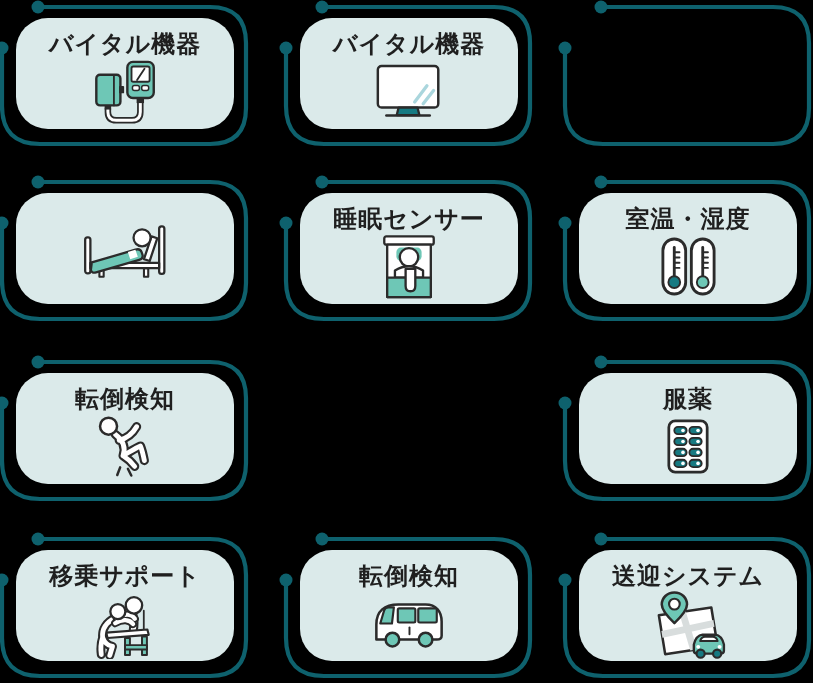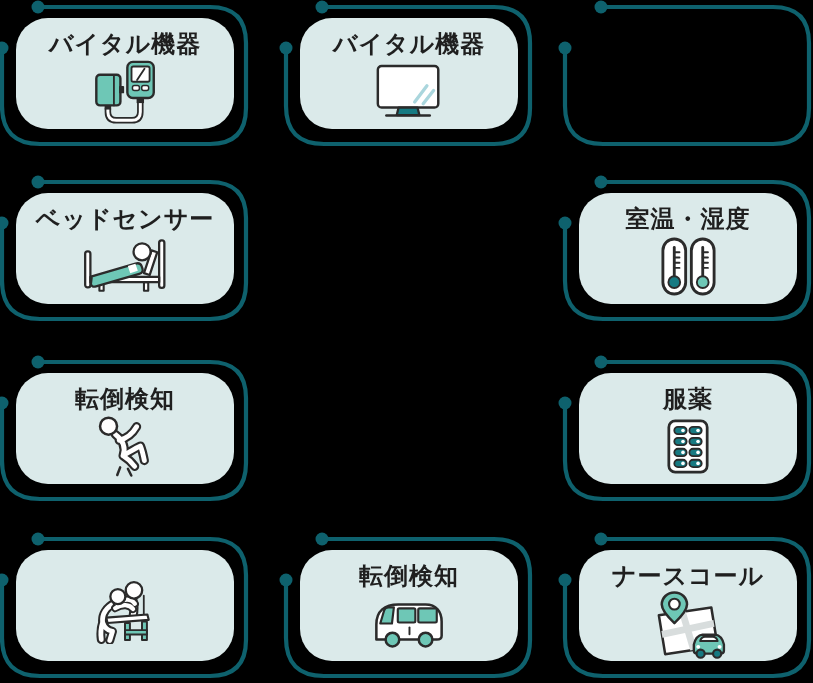--- a/index.html
+++ b/index.html
@@ -96,38 +96,60 @@
   </div>
 
   <div class="cell c1 r2">
     <div class="inner">
       <svg class="deco" viewBox="0 0 271 171">
         <path d="M44 9 H216 Q252 9 252 45 V110 Q252 146 216 146 H46 Q8 146 8 108 V50"></path>
         <circle cx="44" cy="9" r="6.5"></circle>
           <circle cx="8" cy="50" r="6.5"></circle>
       </svg>
       <div class="card">
-        <div class="label">ベッドセンサー</div>
         <div class="icon-box">
           <svg width="84" height="55" viewBox="0 0 88 58">
             <rect class="s fw" stroke-width="2.4" x="80" y="1.5" width="5.5" height="50" rx="2.5"></rect>
             <rect class="s fw" stroke-width="2.4" x="2" y="13" width="5.5" height="38" rx="2.5"></rect>
             <rect class="s fw" stroke-width="2.2" x="17" y="45.5" width="4.5" height="9"></rect>
             <rect class="s fw" stroke-width="2.2" x="64" y="45.5" width="4.5" height="9"></rect>
             <rect class="s fw" stroke-width="2.4" x="7.5" y="40" width="72.5" height="5.5"></rect>
             <path class="s fw" stroke-width="2.4" d="M64 36 L72 12 L78 14 L70 38 Z"></path>
             <circle class="s fw" stroke-width="2.4" cx="62" cy="13.5" r="9"></circle>
             <path class="s fm" stroke-width="2.4" d="M9 39.5 L55 26 Q60 24.5 61.5 28.5 L62.5 31.5 Q63.5 35.5 59 36.8 L13.5 50 Q9 51.3 8 47.5 Z"></path>
             <path class="fw" d="M47 28.5 L55 26 L57.5 33.5 L49.5 36 Z"></path>
           </svg>
         </div>
       </div>
     </div>
   </div>
 
+  <div class="cell c2 r2">
+    <div class="inner">
+      <svg class="deco" viewBox="0 0 271 171">
+        <path d="M44 9 H216 Q252 9 252 45 V110 Q252 146 216 146 H46 Q8 146 8 108 V50"></path>
+        <circle cx="44" cy="9" r="6.5"></circle>
+          <circle cx="8" cy="50" r="6.5"></circle>
+      </svg>
+      <div class="card">
+        <div class="label">睡眠センサー</div>
+        <div class="icon-box">
+          <svg width="54" height="64" viewBox="0 0 54 66">
+            <rect class="s fw" stroke-width="2.4" x="1.5" y="1.5" width="51" height="8.5" rx="2"></rect>
+            <rect class="s fw" stroke-width="2.4" x="4.5" y="10" width="45" height="54"></rect>
+            <rect class="fm" x="14" y="13" width="26" height="13.5" rx="4.5"></rect>
+            <circle class="s fw" stroke-width="2.4" cx="27" cy="23" r="9.5"></circle>
+            <path class="s fw" stroke-width="2.4" d="M12.5 44 L12.5 36.5 Q27 28 41.5 36.5 L41.5 44 Z"></path>
+            <rect class="s fm" stroke-width="2.4" x="4.5" y="44" width="45" height="20"></rect>
+            <path class="s fw" stroke-width="2.4" d="M23.5 35 H33.5 V52.5 Q33.5 58 28.5 58 Q23.5 58 23.5 52.5 Z"></path>
+          </svg>
+        </div>
+      </div>
+    </div>
+  </div>
 
   <div class="cell c1 r3">
     <div class="inner">
       <svg class="deco" viewBox="0 0 271 171">
         <path d="M44 9 H216 Q252 9 252 45 V110 Q252 146 216 146 H46 Q8 146 8 108 V50"></path>
         <circle cx="44" cy="9" r="6.5"></circle>
           <circle cx="8" cy="50" r="6.5"></circle>
       </svg>
       <div class="card">
         <div class="label">転倒検知</div>
@@ -210,20 +232,21 @@
   </div>
 
   <div class="cell c1 r4">
     <div class="inner">
       <svg class="deco" viewBox="0 0 271 171">
         <path d="M44 9 H216 Q252 9 252 45 V110 Q252 146 216 146 H46 Q8 146 8 108 V50"></path>
         <circle cx="44" cy="9" r="6.5"></circle>
           <circle cx="8" cy="50" r="6.5"></circle>
       </svg>
       <div class="card">
+        <div class="label">移乗サポート</div>
         <div class="icon-box">
           <svg width="70" height="68" viewBox="0 0 76 76">
             <path class="s fn" stroke-width="2" d="M59 22 V46"></path>
             <path class="limb-o" stroke-width="10" d="M47 27 C48.5 33 48.5 39 47 45"></path>
             <path class="limb-i" stroke-width="5.4" d="M47 27 C48.5 33 48.5 39 47 45"></path>
             <path class="s fw" stroke-width="2.4" d="M17 46.5 L63 43 L64.5 49 L18.5 52.5 Z"></path>
             <rect class="s fm" stroke-width="2.2" x="38" y="52.5" width="5.5" height="19"></rect>
             <rect class="s fm" stroke-width="2.2" x="57" y="51" width="5.5" height="20.5"></rect>
             <rect class="s fm" stroke-width="2.2" x="38" y="60.5" width="24.5" height="5"></rect>
             <path class="limb-o" stroke-width="10" d="M27 30 C17 35 12 43 13 52 C15 58 19 61 24 62 L21 72 M13 52 C11 58 10.5 64 11.5 71"></path>
@@ -263,21 +286,21 @@
   </div>
 
   <div class="cell c3 r4">
     <div class="inner">
       <svg class="deco" viewBox="0 0 271 171">
         <path d="M44 9 H216 Q252 9 252 45 V110 Q252 146 216 146 H46 Q8 146 8 108 V50"></path>
         <circle cx="44" cy="9" r="6.5"></circle>
           <circle cx="8" cy="50" r="6.5"></circle>
       </svg>
       <div class="card">
-        <div class="label">ナースコール</div>
+        <div class="label">送迎システム</div>
         <div class="icon-box">
           <svg width="76" height="68" viewBox="0 0 78 70">
             <defs>
               <clipPath id="mapclip">
                   <path d="M9 25 L63 17 L69.5 57 L15.5 65 Z"></path>
                 </clipPath>
             </defs>
             <path class="s fw" stroke-width="2.6" d="M9 25 L63 17 L69.5 57 L15.5 65 Z"></path>
             <g clip-path="url(#mapclip)">
               <path class="road fn" stroke-width="7" d="M6 46 L72 32"></path>

